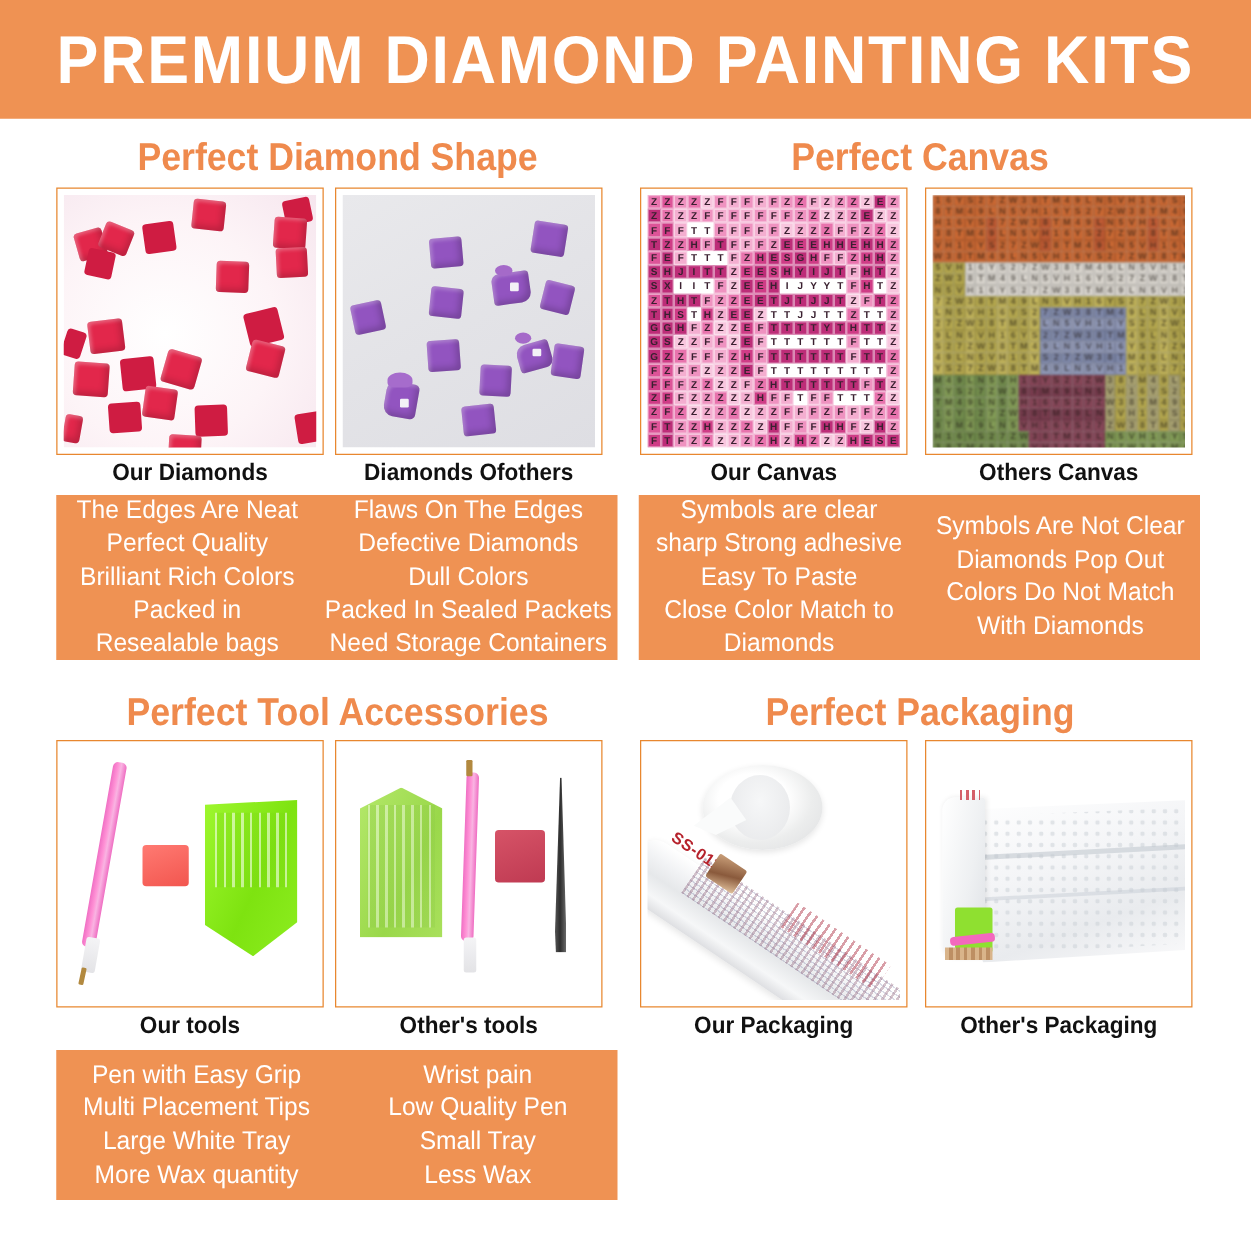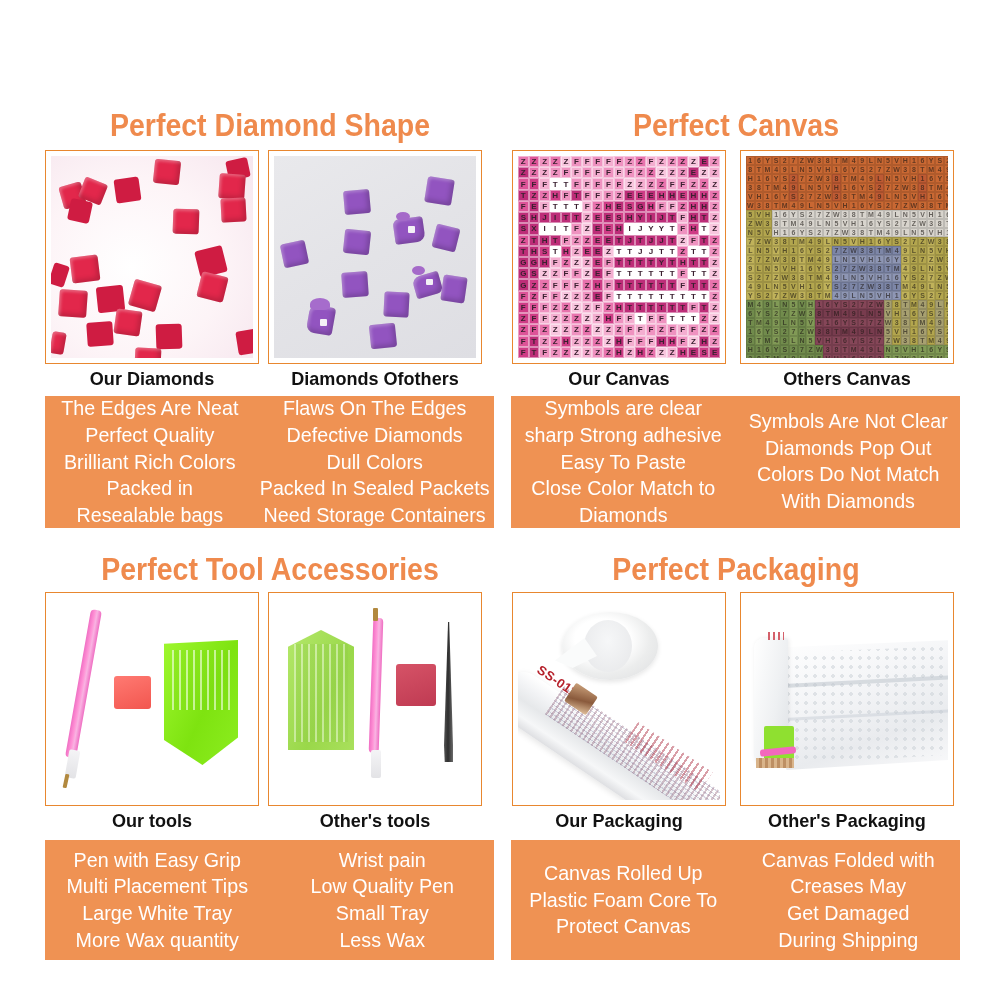--- a/index.html
+++ b/index.html
@@ -122,20 +122,23 @@
   
   .tube{position:absolute;border-radius:16px;}
   .cap{position:absolute;border-radius:50%;}
   .mailer{position:absolute;border-radius:4px;}
 </style>
 </head>
 <body>
 
 <div class="page">
 
+  <div class="header">
+    <div class="header-title">PREMIUM DIAMOND PAINTING KITS</div>
+  </div>
 
   <div class="sect-title" id="t-shape">Perfect Diamond Shape</div>
   <div class="sect-title" id="t-canvas">Perfect Canvas</div>
   <div class="sect-title" id="t-tools">Perfect Tool Accessories</div>
   <div class="sect-title" id="t-pack">Perfect Packaging</div>
 
   <div class="photo" style="left:45px;top:150px;width:214px;height:214px;">
     <div class="inner">
       <div class="art-red">
         <div class="dia red" style="left:10px;top:28px;width:23px;height:23px;transform:rotate(-16deg);"></div>
@@ -1248,27 +1251,14 @@
         <span>More Wax quantity</span>
       </div>
     <div class="tb-col" id="tb-2-theirs">
         <span>Wrist pain</span>
         <span>Low Quality Pen</span>
         <span>Small Tray</span>
         <span>Less Wax</span>
       </div>
   </div>
 
-  <div class="textbox" style="left:511px;top:840px;width:449px;height:120px;">
-    <div class="tb-col" id="tb-3-ours" style="justify-content:center;">
-        <span>Canvas Rolled Up</span>
-        <span>Plastic Foam Core To</span>
-        <span>Protect Canvas</span>
-      </div>
-    <div class="tb-col" id="tb-3-theirs">
-        <span>Canvas Folded with</span>
-        <span>Creases May</span>
-        <span>Get Damaged</span>
-        <span>During Shipping</span>
-      </div>
-  </div>
 
 </div>
 
 </body></html>

